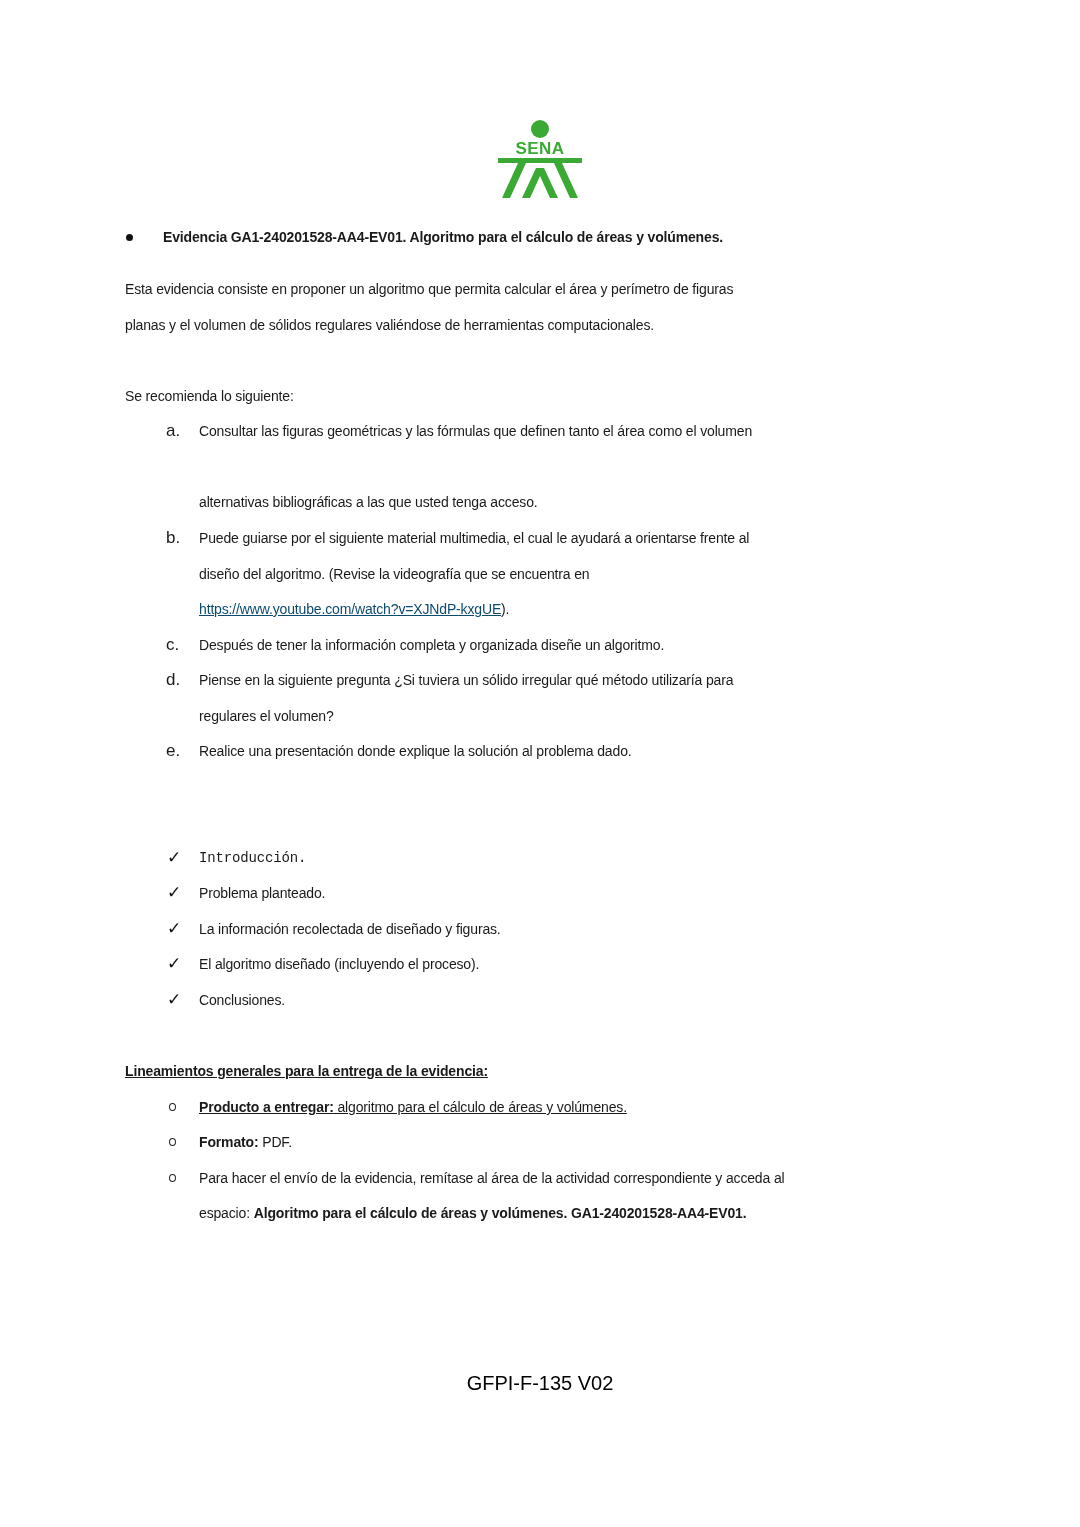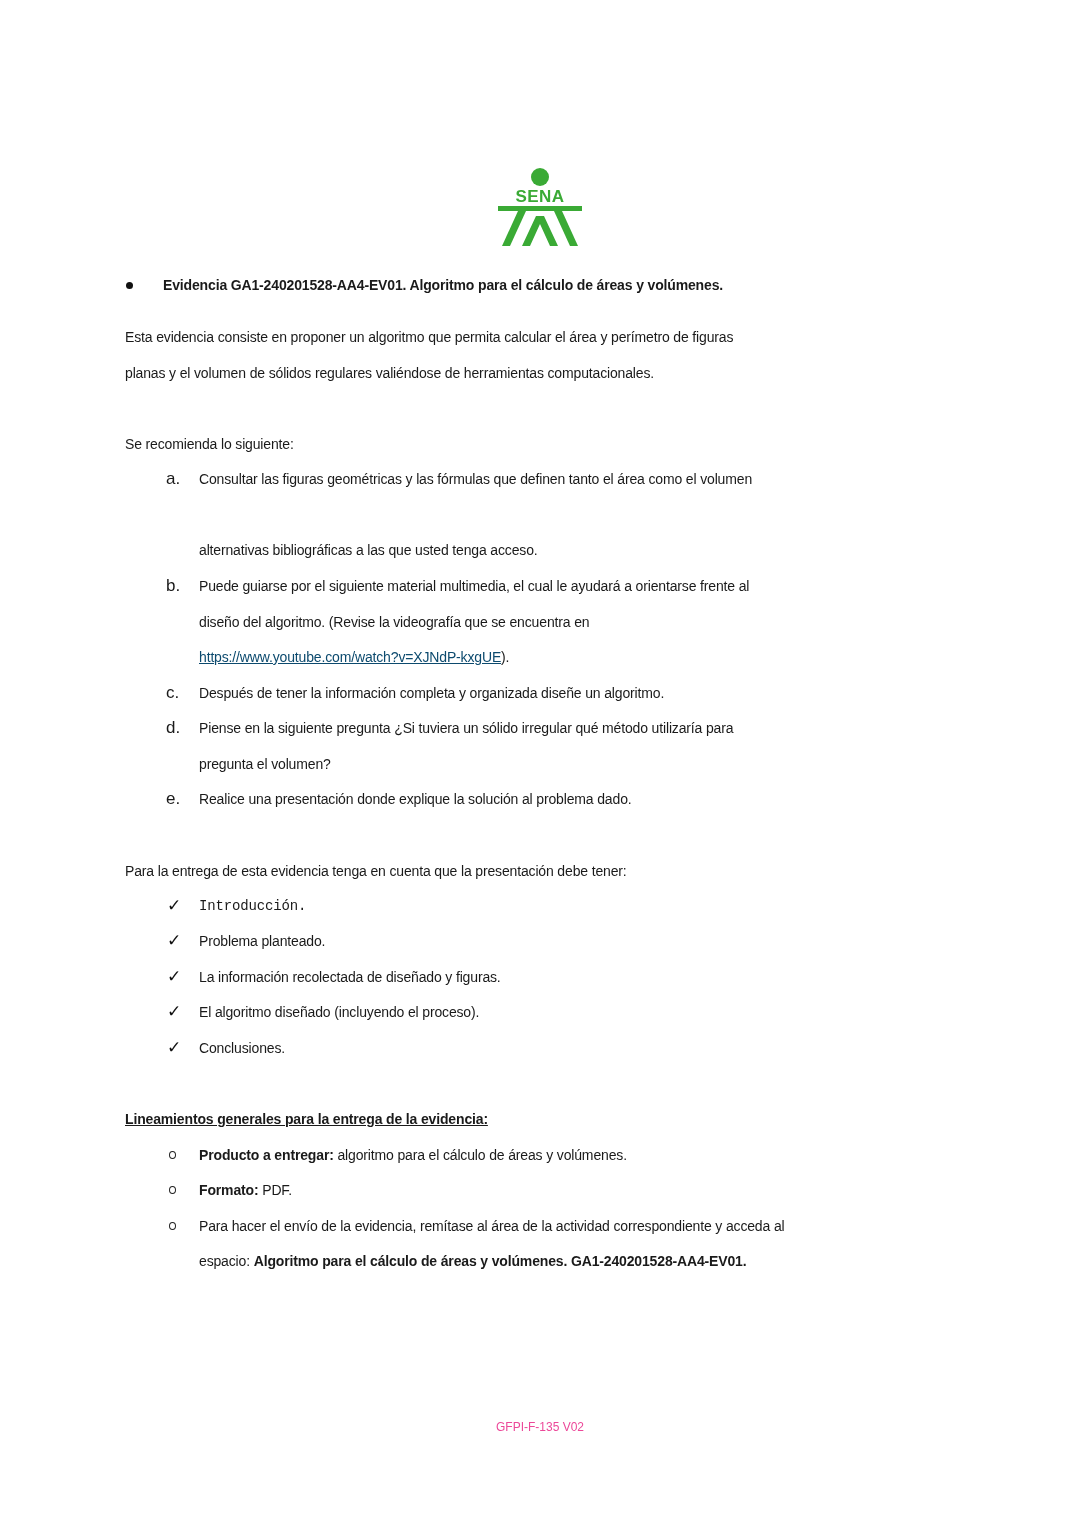--- a/index.html
+++ b/index.html
@@ -1,31 +1,31 @@
 <!DOCTYPE html>
 <html><head>
   <meta charset="utf-8">
   <style>
     html, body { margin: 0; padding: 0; background: #ffffff; }
     body { width: 1080px; height: 1527px; position: relative; overflow: hidden;
            font-family: "Liberation Sans", sans-serif; color: #1a1a1a; }
-    .page { position: absolute; left: 0; top: 0; width: 1080px; height: 1189px; margin-top: 48px; }
+    .page { position: absolute; left: 0; top: 0; width: 1080px; height: 1189px; }
     .logo { position: absolute; left: 496px; top: 118px; width: 88px; height: 84px; }
     .txt { position: absolute; font-family: "Liberation Sans", sans-serif; font-size: 14px;
            line-height: 22px; white-space: nowrap; color: #1a1a1a; letter-spacing: -0.15px; }
     .b { font-weight: bold; }
     .u { text-decoration: underline; }
     .link { color: #0c4a6e; text-decoration: underline; }
     .marker { position: absolute; font-size: 17px; line-height: 22px; color: #1a1a1a;
               font-family: "Liberation Sans", sans-serif; }
     .dot { position: absolute; width: 7px; height: 7px; border-radius: 50%; background: #111; }
     .circ { position: absolute; width: 7px; height: 8px; border-radius: 50%; border: 1.2px solid #222; box-sizing: border-box; }
     .check { position: absolute; font-family: "DejaVu Sans", sans-serif; font-size: 17px; line-height: 22px; color: #111; }
     .footer { position: absolute; left: 0; width: 1080px; top: 1372px; text-align: center;
-              font-family: "Liberation Sans", sans-serif; font-size: 12px; color: #ec4899; }
+              font-family: "Liberation Sans", sans-serif; font-size: 20px; color: #000000; }
   </style>
 </head>
 <body>
 
 <div class="page">
 
   <svg class="logo" viewBox="0 0 88 84">
     <circle cx="44" cy="11" r="9" fill="#3aaa35"></circle>
     <text x="44" y="36" text-anchor="middle" font-family="Liberation Sans, sans-serif" font-weight="bold" font-size="17" fill="#3aaa35" letter-spacing="0.5">SENA</text>
     <rect x="2" y="40" width="84" height="5" fill="#3aaa35"></rect>
@@ -49,46 +49,45 @@
   <div class="marker" style="left:166px; top:527px;">b.</div>
   <div class="txt" style="left:199px; top:527px;">Puede guiarse por el siguiente material multimedia, el cual le ayudará a orientarse frente al</div>
   <div class="txt" style="left:199px; top:563px;">diseño del algoritmo. (Revise la videografía que se encuentra en</div>
   <div class="txt" style="left:199px; top:598px;"><a class="link">https://www.youtube.com/watch?v=XJNdP-kxgUE</a><span>).</span></div>
 
   <div class="marker" style="left:166px; top:634px;">c.</div>
   <div class="txt" style="left:199px; top:634px;">Después de tener la información completa y organizada diseñe un algoritmo.</div>
 
   <div class="marker" style="left:166px; top:669px;">d.</div>
   <div class="txt" style="left:199px; top:669px;">Piense en la siguiente pregunta ¿Si tuviera un sólido irregular qué método utilizaría para</div>
-  <div class="txt" style="left:199px; top:705px;">pregunta el volumen?</div>
+  <div class="txt" style="left:199px; top:705px;">regulares el volumen?</div>
 
   <div class="marker" style="left:166px; top:740px;">e.</div>
   <div class="txt" style="left:199px; top:740px;">Realice una presentación donde explique la solución al problema dado.</div>
 
-  <div class="txt" style="left:125px; top:812px;">Para la entrega de esta evidencia tenga en cuenta que la presentación debe tener:</div>
 
   <div class="check" style="left:167px; top:846px;">✓</div>
   <div class="txt" style="left:199px; top:847px;font-family:Liberation Mono, monospace;">Introducción.</div>
 
   <div class="check" style="left:167px; top:881px;">✓</div>
   <div class="txt" style="left:199px; top:882px;">Problema planteado.</div>
 
   <div class="check" style="left:167px; top:917px;">✓</div>
   <div class="txt" style="left:199px; top:918px;">La información recolectada de diseñado y figuras.</div>
 
   <div class="check" style="left:167px; top:952px;">✓</div>
   <div class="txt" style="left:199px; top:953px;">El algoritmo diseñado (incluyendo el proceso).</div>
 
   <div class="check" style="left:167px; top:988px;">✓</div>
   <div class="txt" style="left:199px; top:989px;">Conclusiones.</div>
 
   <div class="txt b u" style="left:125px; top:1060px;">Lineamientos generales para la entrega de la evidencia:</div>
 
   <span class="circ" style="left:169px; top:1103px;"></span>
-  <div class="txt" style="left:199px; top:1096px;"><span class="b">Producto a entregar:</span><span> algoritmo para el cálculo de áreas y volúmenes.</span></div>
+  <div class="txt" style="left:199px; top:1096px;text-decoration:underline;"><span class="b">Producto a entregar:</span><span> algoritmo para el cálculo de áreas y volúmenes.</span></div>
 
   <span class="circ" style="left:169px; top:1138px;"></span>
   <div class="txt" style="left:199px; top:1131px;"><span class="b">Formato:</span><span> PDF.</span></div>
 
   <span class="circ" style="left:169px; top:1174px;"></span>
   <div class="txt" style="left:199px; top:1167px;">Para hacer el envío de la evidencia, remítase al área de la actividad correspondiente y acceda al</div>
   <div class="txt" style="left:199px; top:1202px;"><span>espacio: </span><span class="b">Algoritmo para el cálculo de áreas y volúmenes. GA1-240201528-AA4-EV01.</span></div>
 
   <div class="footer">GFPI-F-135 V02</div>
 </div>

